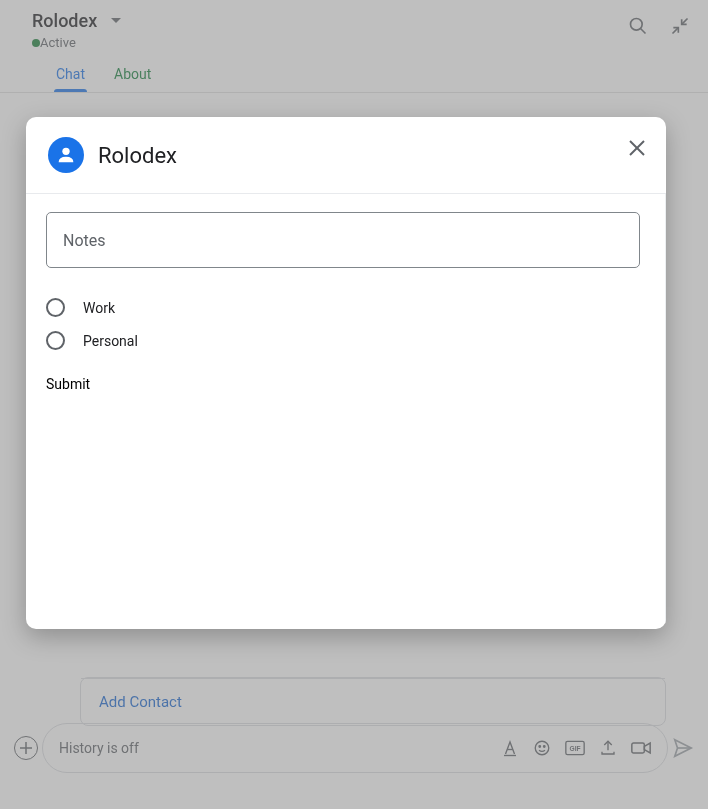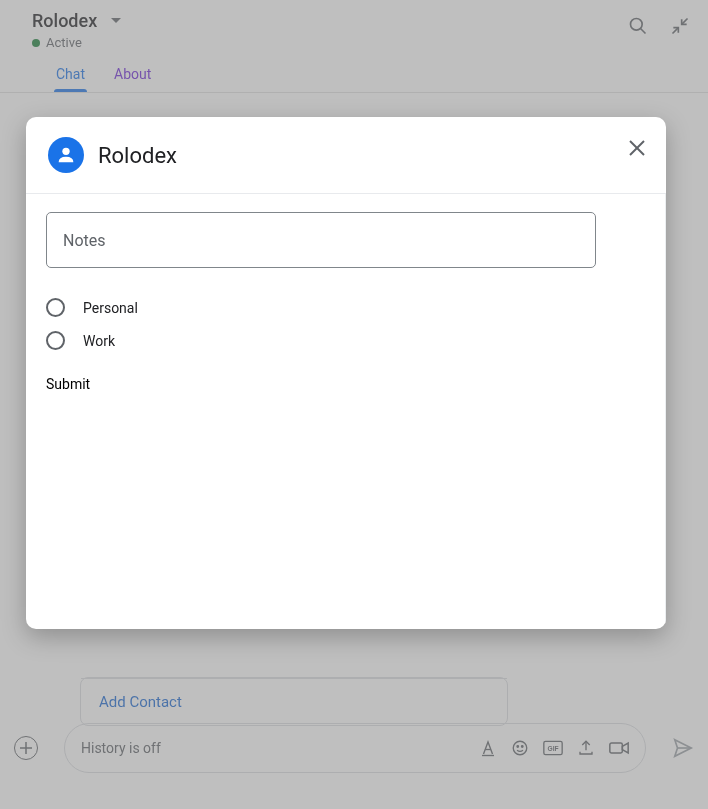--- a/index.html
+++ b/index.html
@@ -21,52 +21,52 @@
   .title-row {
     display: flex; align-items: center; gap: 10px;
   }
   .app-title { font-size: 18px; font-weight: 500; }
   .dropdown-chevron { color: #5f6368; font-size: 12px; padding: 2px 4px; }
   .header-actions {
     position: absolute; right: 18px; top: 16px;
     display: flex; gap: 22px; align-items: center;
     color: #5f6368;
   }
-  .status-row { display: flex; align-items: center; gap: 6px; margin-top: 4px; }
+  .status-row { display: flex; align-items: center; margin-top: 4px; }
   .status-dot { width: 8px; height: 8px; border-radius: 50%; background: #188038; }
   .status-text { font-size: 13px; color: #5f6368; }
   .tabs { display: flex; gap: 25px; margin-top: 10px; padding-left: 22px; }
-  .tab { font-size: 14px; padding: 6px 2px 10px; color: #6d28d9; position: relative; }
+  .tab { font-size: 14px; padding: 6px 2px 10px; color: #15803d; position: relative; }
   .tab.active { color: #1a73e8; }
   .tab.active::after {
     content: ''; position: absolute; bottom: 0; left: 0; right: 0;
     height: 3px; background: #1a73e8; border-radius: 3px 3px 0 0;
   }
   .divider { height: 1px; background: #e0e0e0; width: 100%; }
 
   .chat-body {
     height: calc(100% - 176px);
     position: relative;
   }
   .card {
     position: absolute; left: 80px; bottom: 0;
-    width: 428px;
+    width: 586px;
     border: 1px solid #dadce0; border-radius: 8px;
     padding-bottom: 10px;
   }
   .card-inner-line {
     height: 1px; background: #dadce0; margin: 0;
   }
   .card-action {
     color: #1967d2; font-size: 15px; padding: 14px 18px 4px;
   }
 
   .composer-row {
     position: absolute; bottom: 36px; left: 0; right: 0;
-    display: flex; align-items: center; padding: 0 14px; gap: 26px;
+    display: flex; align-items: center; padding: 0 14px; gap: 4px;
   }
   .plus-btn {
     width: 24px; height: 24px; border: 1.5px solid #5f6368;
     border-radius: 50%; display: flex; align-items: center; justify-content: center;
     color: #5f6368; font-size: 16px; line-height: 1;
   }
   .composer {
     flex: 1; height: 50px;
     border: 1px solid #dadce0; border-radius: 25px;
     display: flex; align-items: center; padding: 0 16px;
@@ -109,21 +109,21 @@
 
   .dialog-body {
     padding: 18px 20px; overflow-y: auto; flex: 1;
     border-right: 1px solid #eceff1;
   }
   .section-label {
     font-size: 11px; letter-spacing: 0.8px; color: #5f6368;
     margin-bottom: 10px;
   }
   .text-field {
-    width: 550px; height: 56px;
+    width: 594px; height: 56px;
     border: 1px solid #80868b; border-radius: 5px;
     display: flex; align-items: center; padding: 0 16px;
     margin-bottom: 30px;
   }
   .text-field-label { color: #5f6368; font-size: 16px; }
 
   .radio-group { display: flex; flex-direction: column; gap: 14px; margin-top: 10px; margin-bottom: 26px; }
   .radio-row { display: flex; align-items: center; gap: 18px; }
   .radio {
     width: 19px; height: 19px; border: 2px solid #5f6368; border-radius: 50%;
@@ -260,25 +260,25 @@
   <div class="dialog-body">
 
     <div class="text-field">
       <span class="text-field-label">Notes</span>
     </div>
 
 
     <div class="radio-group">
       <div class="radio-row">
         <span class="radio"></span>
-        <span class="radio-label">Personal</span>
+        <span class="radio-label">Work</span>
       </div>
       <div class="radio-row">
         <span class="radio"></span>
-        <span class="radio-label">Work</span>
+        <span class="radio-label">Personal</span>
       </div>
     </div>
 
     <div class="submit-link">
       <span>Submit</span>
     </div>
   </div>
 </div>
 
 </body></html>

